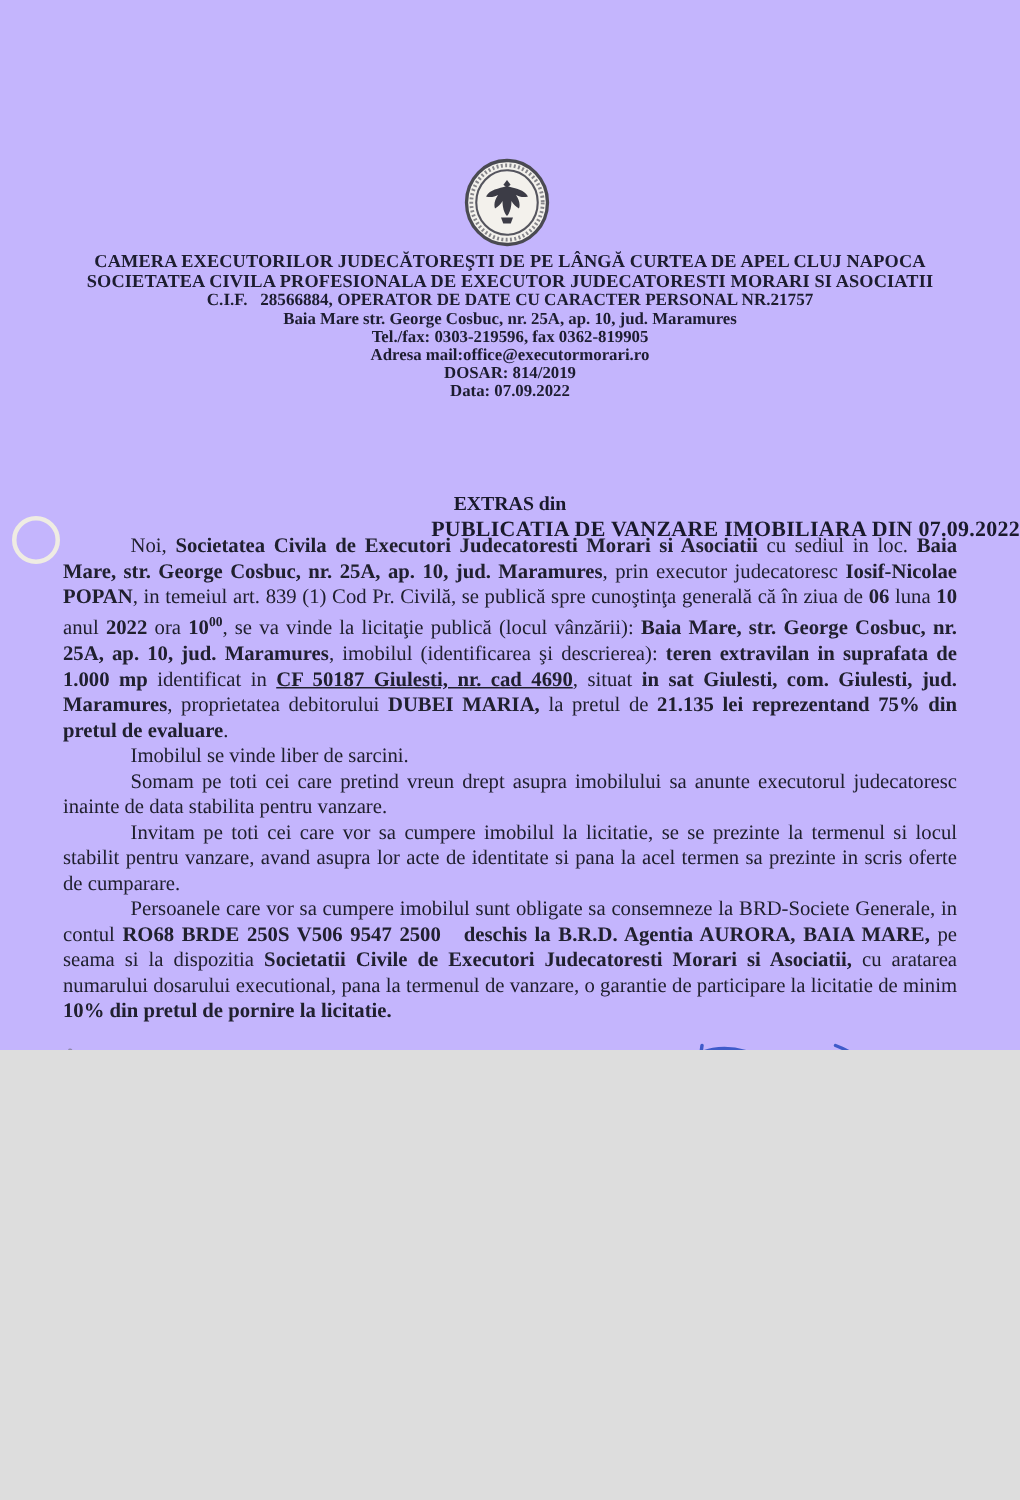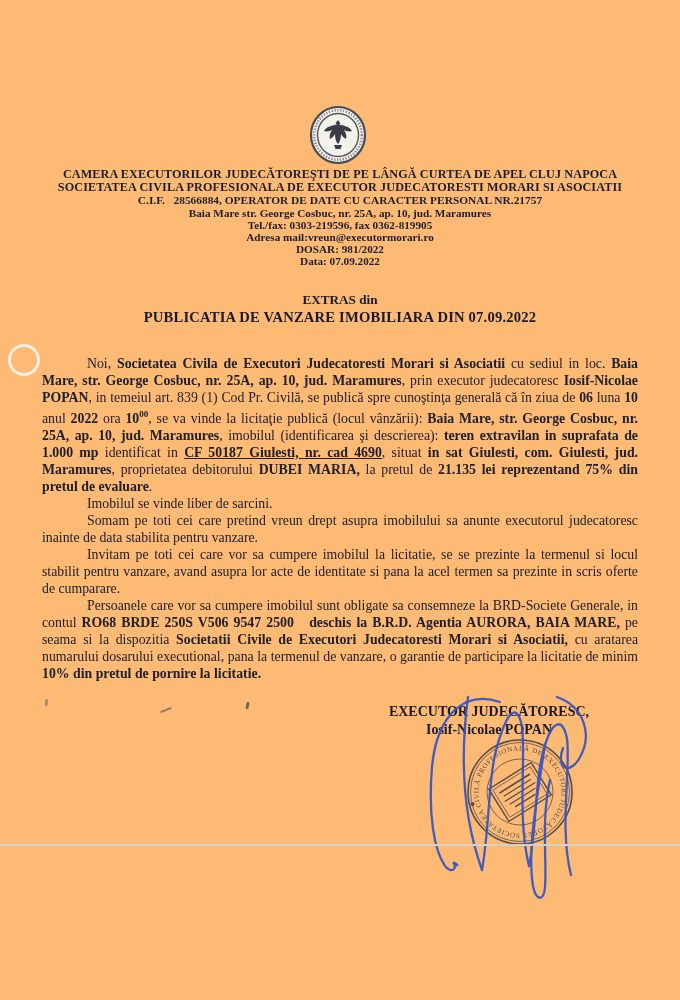--- a/index.html
+++ b/index.html
@@ -1,30 +1,30 @@
 <!DOCTYPE html>
 <html><head>
 <meta charset="utf-8">
 <style>
   html,body{margin:0;padding:0;background:#ddd;}
   .page{
-    position:relative;width:680px;height:1000px;margin:0 auto;
-    background:#fdba74;overflow:hidden;
+    position:relative;width:680px;height:700px;margin:0 auto;
+    background:#c4b5fd;overflow:hidden;
     font-family:"Liberation Serif","DejaVu Serif",serif;
     color:#1e1e2f;
   }
   
   .emblem{position:absolute;left:308px;top:104px;width:60px;height:62px;}
   .hdr{position:absolute;left:0;top:168px;width:680px;text-align:center;font-weight:bold;color:#1d1d30;}
   .hdr .l1,.hdr .l2{font-size:12.2px;line-height:13.2px;letter-spacing:.1px;}
   .hdr .l3,.hdr .l4{font-size:11.4px;line-height:12.2px;}
   .hdr .l5,.hdr .l6,.hdr .l7,.hdr .l8,.hdr .l9{font-size:11.2px;line-height:12.2px;}
   .title{position:absolute;left:0;top:292px;width:680px;text-align:center;font-weight:bold;color:#1a1a2c;}
-  .title .t1{font-size:13.2px;line-height:16px;}
-  .title .t2{font-size:14.6px;line-height:19px;letter-spacing:.2px;}
+  .title .t1{font-size:13.2px;line-height:16px;margin-top:36px;}
+  .title .t2{font-size:14.6px;line-height:19px;letter-spacing:.2px;text-align:right;}
   
   .body{position:absolute;left:42px;top:355px;width:596px;font-size:13.8px;line-height:17px;text-align:justify;color:#20202f;}
   .body p{margin:0;text-indent:45px;}
   .b{font-weight:bold;}
   .u{text-decoration:underline;}
   sup.b{font-size:9px;}
   
   .sigblock{position:absolute;left:378px;top:703px;width:222px;text-align:center;font-weight:bold;font-size:14px;line-height:18px;color:#1a1a2c;}
   .stamp{position:absolute;left:448px;top:720px;width:144px;height:144px;opacity:.88;}
   .inksig{position:absolute;left:405px;top:672px;width:215px;height:245px;}
@@ -51,22 +51,22 @@
       <path d="M26 41 h8 l-1.5 4 h-5 z"></path>
     </g>
   </svg>
 
   <div class="hdr">
     <div class="l1">CAMERA EXECUTORILOR JUDECĂTOREŞTI DE PE LÂNGĂ CURTEA DE APEL CLUJ NAPOCA</div>
     <div class="l2">SOCIETATEA CIVILA PROFESIONALA DE EXECUTOR JUDECATORESTI MORARI SI ASOCIATII</div>
     <div class="l4">C.I.F. &nbsp; 28566884, OPERATOR DE DATE CU CARACTER PERSONAL NR.21757</div>
     <div class="l5">Baia Mare str. George Cosbuc, nr. 25A, ap. 10, jud. Maramures</div>
     <div class="l6">Tel./fax: 0303-219596, fax 0362-819905</div>
-    <div class="l7">Adresa mail:vreun@executormorari.ro</div>
-    <div class="l8">DOSAR: 981/2022</div>
+    <div class="l7">Adresa mail:office@executormorari.ro</div>
+    <div class="l8">DOSAR: 814/2019</div>
     <div class="l9">Data: 07.09.2022</div>
   </div>
 
   <div class="title">
     <div class="t1">EXTRAS din</div>
     <div class="t2">PUBLICATIA DE VANZARE IMOBILIARA DIN 07.09.2022</div>
   </div>
 
   <div class="body">
       <p><span>Noi, </span><span class="b">Societatea Civila de Executori Judecatoresti Morari si Asociatii</span><span> cu sediul in loc. </span><span class="b">Baia Mare, str. George Cosbuc, nr. 25A, ap. 10, jud. Maramures</span><span>, prin executor judecatoresc </span><span class="b">Iosif-Nicolae POPAN</span><span>, in temeiul art. 839 (1) Cod Pr. Civilă, se publică spre cunoştinţa generală că în ziua de </span><span class="b">06</span><span> luna </span><span class="b">10</span><span> anul </span><span class="b">2022</span><span> ora </span><span class="b">10</span><sup class="b">00</sup><span>, se va vinde la licitaţie publică (locul vânzării): </span><span class="b">Baia Mare, str. George Cosbuc, nr. 25A, ap. 10, jud. Maramures</span><span>, imobilul (identificarea şi descrierea): </span><span class="b">teren extravilan in suprafata de 1.000 mp</span><span> identificat in </span><span class="b u">CF 50187 Giulesti, nr. cad 4690</span><span>, situat </span><span class="b">in sat Giulesti, com. Giulesti, jud. Maramures</span><span>, proprietatea debitorului </span><span class="b">DUBEI MARIA,</span><span> la pretul de </span><span class="b">21.135 lei reprezentand 75% din pretul de evaluare</span><span>.</span></p>

